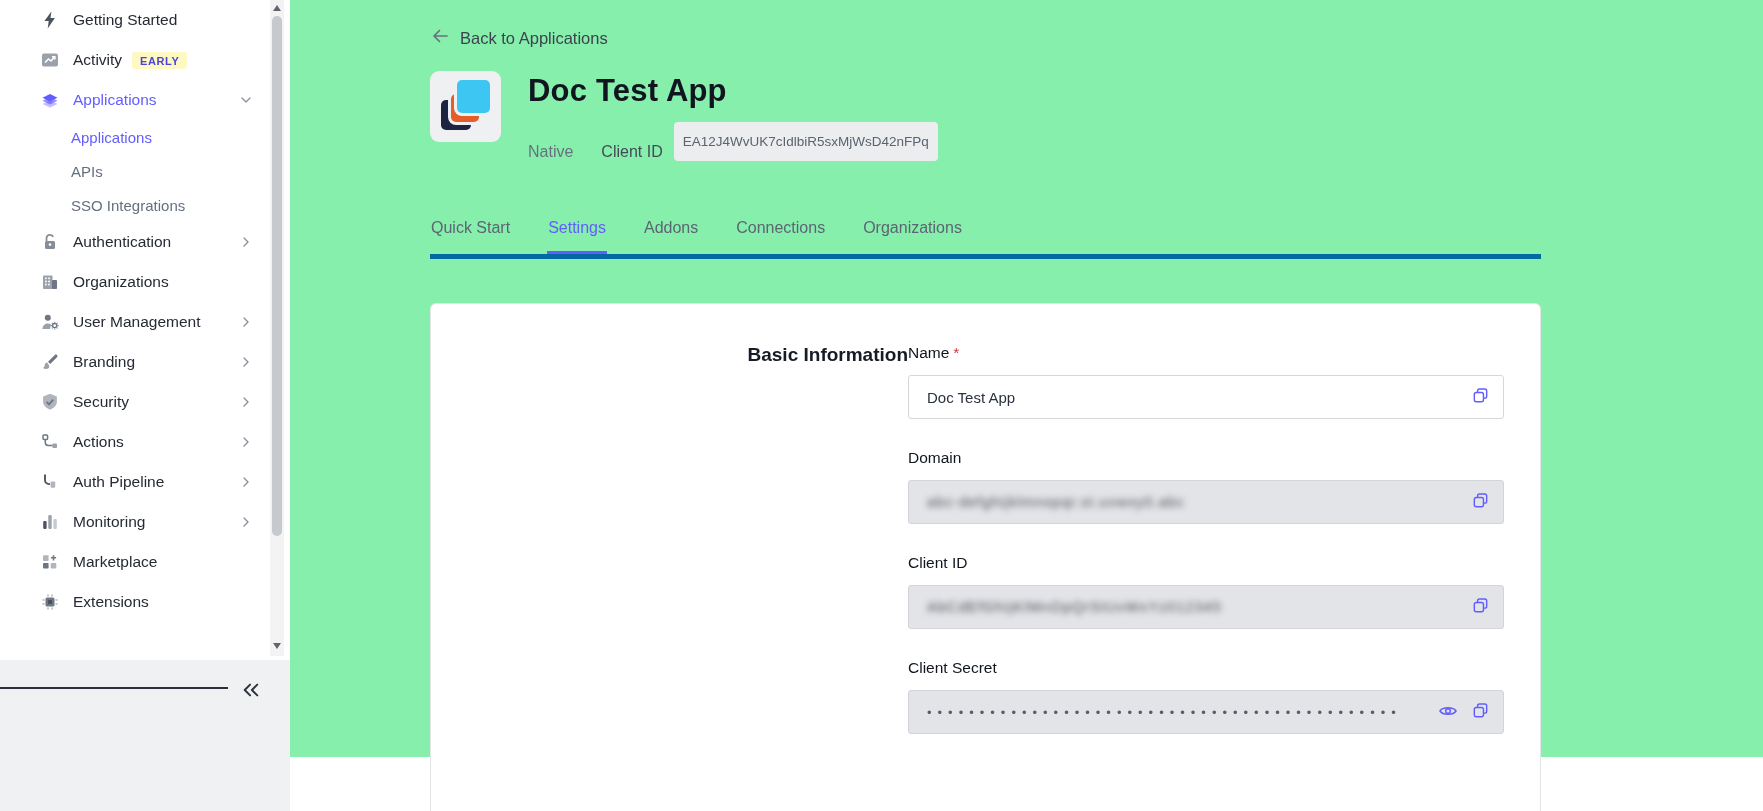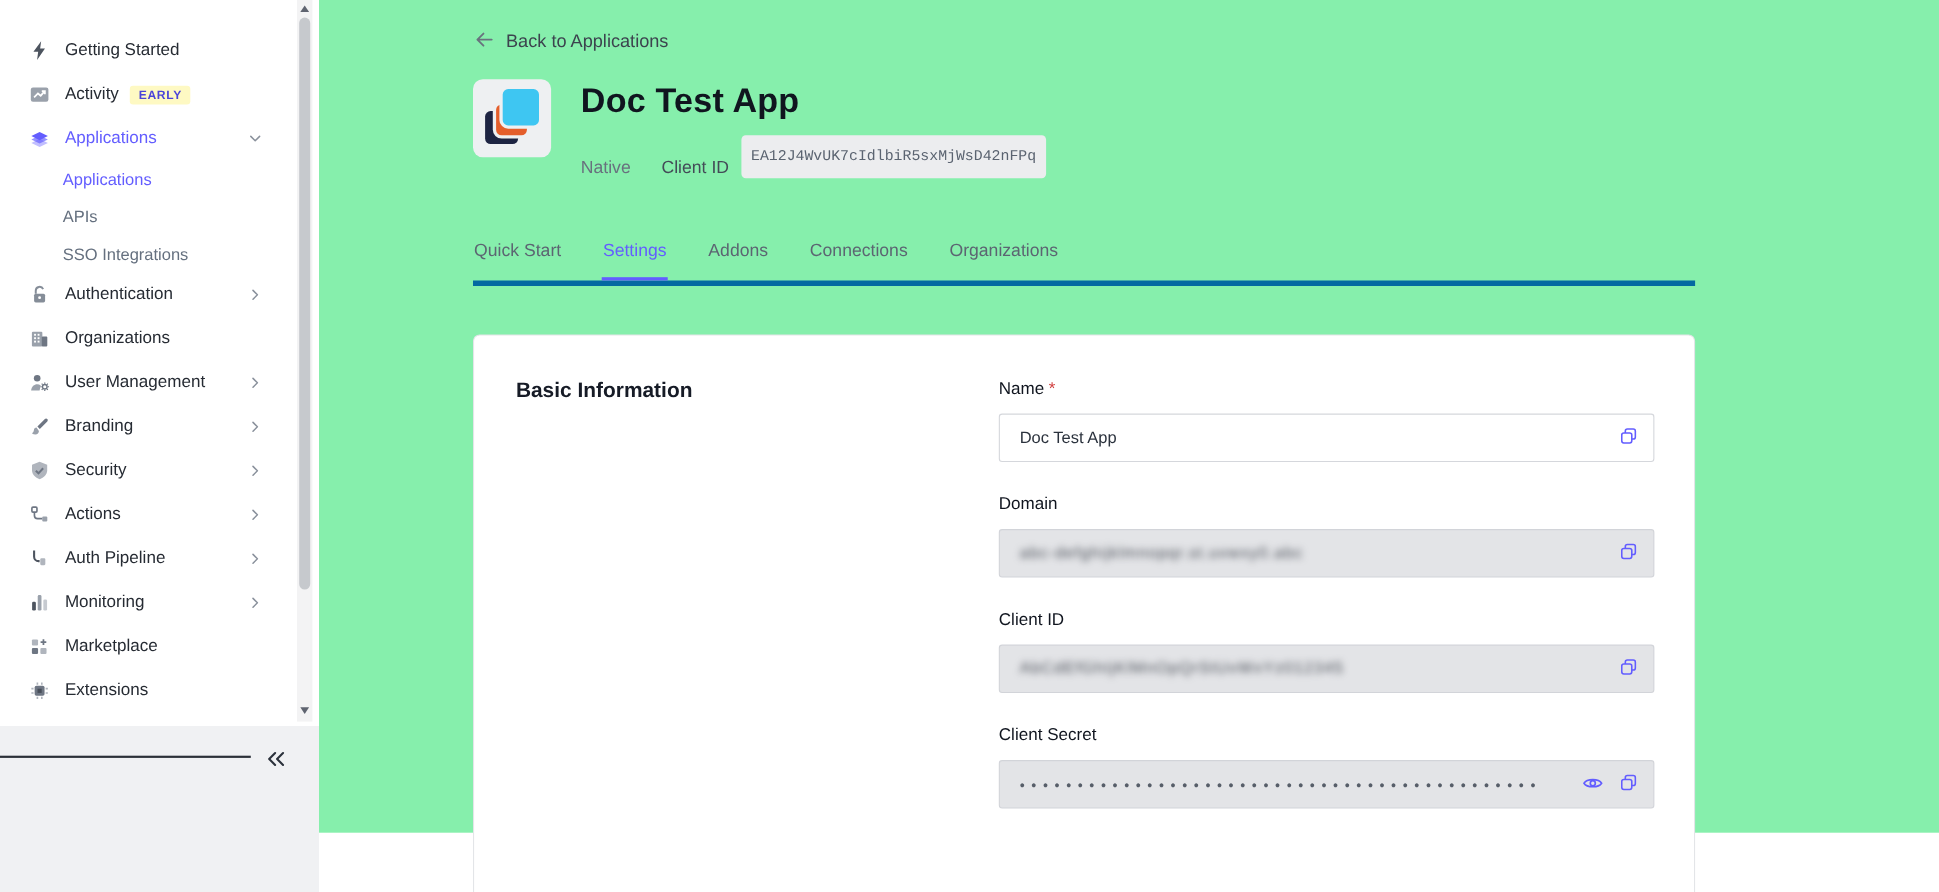--- a/index.html
+++ b/index.html
@@ -1,21 +1,21 @@
 <!DOCTYPE html>
 <html><head>
 <meta charset="utf-8">
 <style>
   * { margin:0; padding:0; box-sizing:border-box; }
   html,body { width:1763px; height:811px; overflow:hidden; background:#fff;
     font-family:"Liberation Sans", sans-serif; color:#1e242e; }
 
   
   .sidebar { position:absolute; left:0; top:0; width:290px; height:811px; background:#fff; }
-  .nav { position:absolute; left:2px; top:0; width:270px; padding-top:26px; }
+  .nav { position:absolute; left:16px; top:0; width:270px; }
   .nav-item { height:40px; display:flex; align-items:center; padding-left:24px; position:relative; cursor:pointer; }
   .nav-item .nav-icon { width:20px; height:20px; display:inline-flex; flex:0 0 20px; }
   .nav-item .nav-label { margin-left:13px; font-size:15.5px; color:#262b33; }
   .nav-item.active .nav-label { color:#635dff; }
   .nav-sub { height:34px; display:flex; align-items:center; padding-left:55px; cursor:pointer; }
   .nav-sub .nav-label { font-size:15px; color:#65707f; }
   .nav-sub.active .nav-label { color:#635dff; }
   .badge { margin-left:10px; background:#fef9c3; color:#4b44d9; font-size:11px; font-weight:bold;
     letter-spacing:.6px; padding:3px 8px 2px; border-radius:3px; }
   .chev { position:absolute; right:32px; top:50%; transform:translateY(-50%); width:16px; height:16px; display:inline-flex; }
@@ -43,31 +43,31 @@
   .sq { position:absolute; border-radius:5px; }
   .sq-navy { width:30px; height:30px; left:11px; top:29px; background:#1d2442; z-index:1; }
   .sq-orange { width:28px; height:28px; left:21px; top:23px; background:#e45e2b; z-index:2; box-shadow:0 0 0 3px #eef0f2; }
   .sq-cyan { width:33px; height:33px; left:27px; top:9px; background:#3ec6f2; z-index:3; box-shadow:0 0 0 3px #eef0f2; }
   .app-head-right { margin-left:27px; padding-top:2px; }
   .app-title { font-size:31px; font-weight:bold; color:#10151f; letter-spacing:.2px; }
   .app-meta { display:flex; align-items:flex-end; margin-top:13px; }
   .app-type { font-size:16px; color:#68717e; }
   .cid-label { font-size:16px; color:#434b57; margin-left:28px; }
   .cid-chip { margin-left:11px; background:#ecedef; color:#5a6370; border-radius:4px; padding:12px 9px;
-    font-family:Liberation Mono, monospace; font-size:13.5px; }
+    font-family:Liberation Sans, sans-serif; font-size:13.5px; }
 
   .tabs { margin-top:56px; width:1111px; border-bottom:5px solid #0369a1; display:flex; }
   .tab { font-size:16px; color:#5c6572; margin-right:36px; padding:2px 1px 14px; cursor:pointer;
     border-bottom:3px solid transparent; }
   .tab.active { color:#635dff; border-bottom-color:#635dff; }
 
   .card { margin-top:44px; width:1111px; min-height:560px; background:#fff; border:1px solid #e3e5e8;
     border-radius:6px; display:flex; padding:40px 36px 60px 38px; }
   .card-left { flex:1; }
-  .section-title { font-size:19px; font-weight:bold; color:#161b26; }
+  .section-title { font-size:19px; font-weight:bold; color:#161b26;text-align:right; }
   .card-right { width:596px; }
 
   .field + .field { margin-top:30px; }
   .flabel { font-size:15.5px; font-weight:500; color:#10151f; margin-bottom:13px; }
   .req { color:#d03b3b; margin-left:4px; }
   .input { position:relative; height:44px; width:100%; background:#fff; border:1px solid #d5d7dc;
     border-radius:3px; display:flex; align-items:center; padding:0 76px 0 18px; }
   .input.disabled { background:#e3e4e7; border-color:#d2d4d9; }
   .ival { font-size:15px; color:#2b323d; white-space:nowrap; }
   .ival.blur { filter:blur(3.4px); color:#4a4f58; font-size:14.5px; letter-spacing:1px; user-select:none; }

